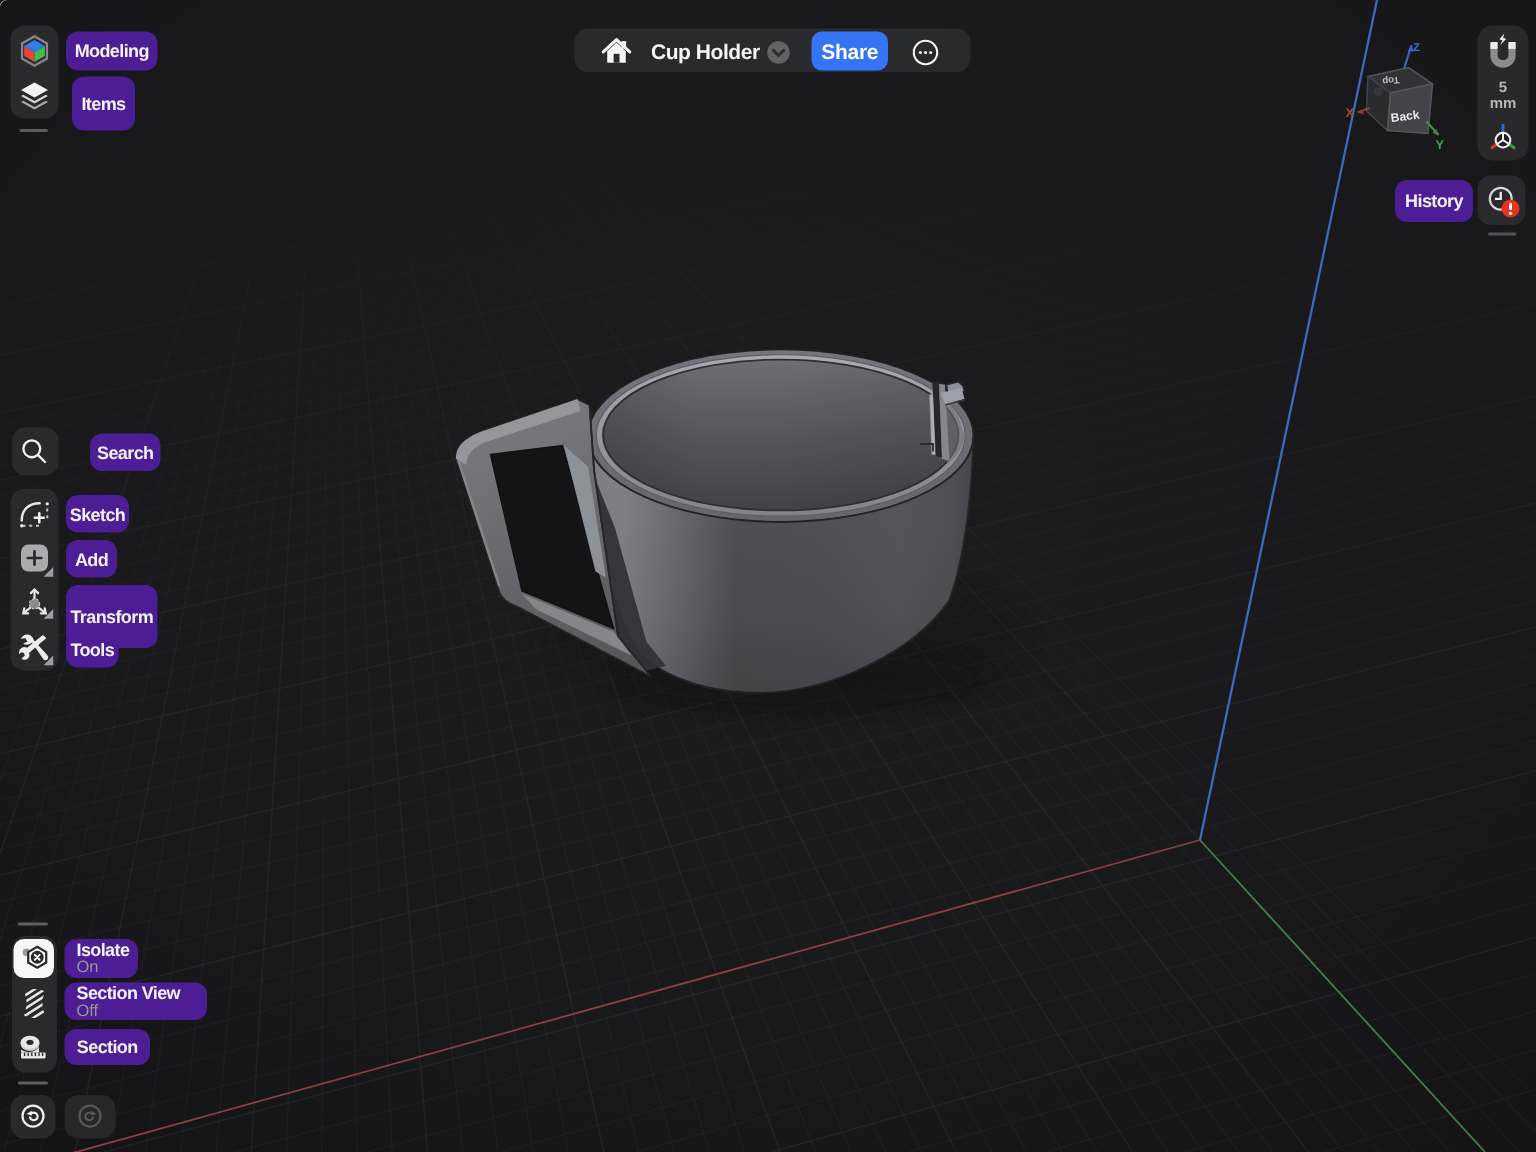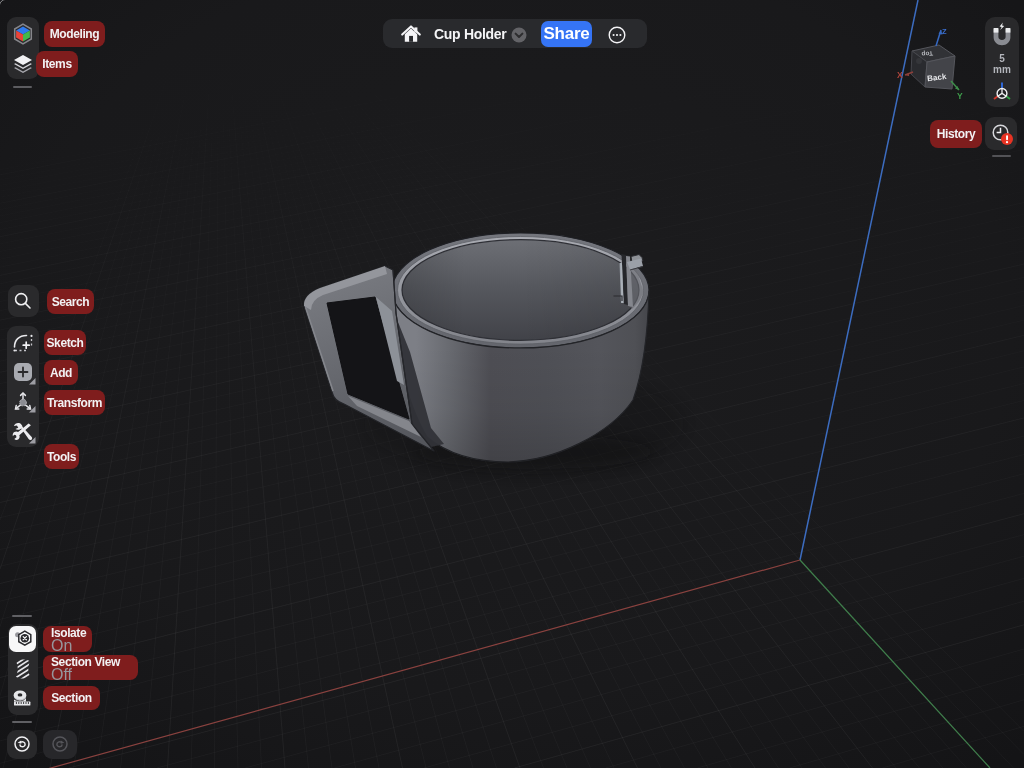--- a/index.html
+++ b/index.html
@@ -1,22 +1,22 @@
 <!DOCTYPE html>
 <html><head>
 <meta charset="utf-8">
 <style>
   html,body{margin:0;padding:0;background:#0e0e10;}
   #stage{position:relative;width:1024px;height:768px;overflow:hidden;
     font-family:"Liberation Sans",sans-serif;background:#19191b;}
-  .pill{position:absolute;background:#7f1d1d;border-radius:8px;color:#f2f2f4;
+  .pill{position:absolute;background:#4c1d95;border-radius:8px;color:#f2f2f4;
     font-size:12px;font-weight:700;display:flex;flex-direction:column;justify-content:center;
     align-items:center;padding:0;box-sizing:border-box;letter-spacing:-0.4px;white-space:nowrap;}
   .pill.l{align-items:flex-start;padding-left:8px;}
-  .pill .sub{font-weight:400;color:#96969c;font-size:16px;margin-top:0px;letter-spacing:0;line-height:11px;}
+  .pill .sub{font-weight:400;color:#96969c;font-size:11px;margin-top:0px;letter-spacing:0;line-height:11px;}
   .btn{position:absolute;background:#2b2b2d;border-radius:8px;display:flex;
     align-items:center;justify-content:center;}
   svg{display:block;}
 </style>
 </head>
 <body>
 <div id="stage">
 
 <svg width="1024" height="768" style="position:absolute;left:0;top:0;">
  <defs>
@@ -161,36 +161,36 @@
   <path d="M12 4.6 L18.9 8.6 L12 12.6 L5.1 8.6 Z" fill="#2f7bef"></path>
   <path d="M5.1 8.6 L12 12.6 L12 19.4 L5.1 15.4 Z" fill="#e8443a"></path>
   <path d="M18.9 8.6 L18.9 15.4 L12 19.4 L12 12.6 Z" fill="#43b94d"></path>
 </svg>
 <svg width="24" height="24" viewBox="0 0 24 24" style="position:absolute;left:11px;top:52px;">
   <path d="M12 3 L21 8 L12 13 L3 8 Z" fill="#f2f2f4"></path>
   <path d="M4.5 11.2 L12 15.4 L19.5 11.2 L21 12 L12 17 L3 12 Z" fill="#d6d6da"></path>
   <path d="M4.5 15.2 L12 19.4 L19.5 15.2 L21 16 L12 21 L3 16 Z" fill="#a8a8ae"></path>
 </svg>
 <div class="pill" style="left:44px;top:21px;width:61px;height:26px;">Modeling</div>
-<div class="pill" style="left:36px;top:51px;width:42px;height:26px;">Items</div>
+<div class="pill" style="left:48px;top:51px;width:42px;height:36px;">Items</div>
 <div style="position:absolute;left:13px;top:86px;width:19px;height:2px;background:#5c5c60;border-radius:1px;"></div>
 
 <div style="position:absolute;left:383px;top:19px;width:264px;height:29px;background:#292a2d;border-radius:9px;"></div>
 <svg width="22" height="22" viewBox="0 0 22 22" style="position:absolute;left:400px;top:23px;">
   <rect x="14.4" y="4.4" width="3" height="5" fill="#f4f4f6"></rect>
   <path d="M2.2 11.6 L11 3.4 L19.8 11.6" fill="none" stroke="#f4f4f6" stroke-width="2.1" stroke-linecap="round" stroke-linejoin="round"></path>
   <path d="M4.8 11.2 L11 5.4 L17.2 11.2 L17.2 18.8 L4.8 18.8 Z" fill="#f4f4f6"></path>
   <rect x="9.1" y="12.9" width="3.9" height="5.9" fill="#292a2d"></rect>
 </svg>
 <div style="position:absolute;left:434px;top:19px;height:29px;display:flex;align-items:center;color:#f5f5f7;font-size:14px;font-weight:700;letter-spacing:-0.3px;font-family:'Liberation Sans',sans-serif;">Cup Holder</div>
 <svg width="16" height="16" style="position:absolute;left:511px;top:27px;">
   <circle cx="8" cy="8" r="7.5" fill="#636367"></circle>
   <path d="M4.6 6.6 L8 10 L11.4 6.6" fill="none" stroke="#2c2c2e" stroke-width="2" stroke-linecap="round" stroke-linejoin="round"></path>
 </svg>
-<div style="position:absolute;left:541px;top:21px;width:51px;height:26px;background:#3574f5;border-radius:7px;display:flex;align-items:center;justify-content:center;color:#fff;font-size:17px;font-weight:700;letter-spacing:-0.2px;font-family:'Liberation Sans',sans-serif;">Share</div>
+<div style="position:absolute;left:541px;top:21px;width:51px;height:26px;background:#3574f5;border-radius:7px;display:flex;align-items:center;justify-content:center;color:#fff;font-size:14px;font-weight:700;letter-spacing:-0.2px;font-family:'Liberation Sans',sans-serif;">Share</div>
 <svg width="18" height="18" style="position:absolute;left:608px;top:26px;">
   <circle cx="9" cy="9" r="7.8" fill="none" stroke="#f4f4f6" stroke-width="1.4"></circle>
   <circle cx="5.6" cy="9" r="1.05" fill="#f4f4f6"></circle>
   <circle cx="9" cy="9" r="1.05" fill="#f4f4f6"></circle>
   <circle cx="12.4" cy="9" r="1.05" fill="#f4f4f6"></circle>
 </svg>
 
 <div style="position:absolute;left:985px;top:17px;width:34px;height:90px;background:#29292b;border-radius:10px;"></div>
 <svg width="26" height="26" viewBox="0 0 26 26" style="position:absolute;left:989px;top:22px;">
   <path d="M4.6 7 L9.4 7 L9.4 15 C9.4 16.6 10.9 18 13 18 C15.1 18 16.6 16.6 16.6 15 L16.6 7 L21.4 7 L21.4 15.2 C21.4 19.8 17.6 23.2 13 23.2 C8.4 23.2 4.6 19.8 4.6 15.2 Z" fill="#8a8c92"></path>
@@ -217,21 +217,21 @@
   <rect x="6.1" y="3.2" width="1.9" height="5" rx="0.9" fill="#fff"></rect>
   <circle cx="7" cy="10.2" r="1.1" fill="#fff"></circle>
 </svg>
 <div style="position:absolute;left:992px;top:155px;width:19px;height:2px;background:#525256;border-radius:1px;"></div>
 
 <div class="btn" style="left:8px;top:285px;width:31px;height:32px;border-radius:9px;background:#2a2a2c;"></div>
 <svg width="20" height="20" style="position:absolute;left:13px;top:291px;">
   <circle cx="8.2" cy="8.2" r="5.6" fill="none" stroke="#f0f0f2" stroke-width="1.6"></circle>
   <path d="M12.4 12.4 L17 17" stroke="#f0f0f2" stroke-width="1.6" stroke-linecap="round"></path>
 </svg>
-<div class="pill" style="left:47px;top:289px;width:47px;height:25px;">Search</div>
+<div class="pill" style="left:60px;top:289px;width:47px;height:25px;">Search</div>
 
 <div class="btn" style="left:7px;top:326px;width:32px;height:121px;border-radius:9px;background:#2a2a2c;"></div>
 
 <svg width="22" height="22" viewBox="0 0 22 22" style="position:absolute;left:12px;top:331px;">
   <path d="M2.5 16 C2.5 9 7 4.5 14.5 4.5" fill="none" stroke="#e9e9ec" stroke-width="1.6" stroke-linecap="round"></path>
   <path d="M3 19.5 L5 19.5 M7.5 19.5 L9.5 19.5 M12 19.5 L14 19.5" stroke="#c6c6cb" stroke-width="1.3"></path>
   <path d="M19.5 8 L19.5 10 M19.5 12.5 L19.5 14.5" stroke="#c6c6cb" stroke-width="1.3"></path>
   <path d="M14.2 11.2 L14.2 17.2 M11.2 14.2 L17.2 14.2" stroke="#f2f2f4" stroke-width="1.7" stroke-linecap="round"></path>
   <circle cx="2.5" cy="19.5" r="1.1" fill="#e9e9ec"></circle>
   <circle cx="19.5" cy="4.9" r="1.1" fill="#e9e9ec"></circle>
@@ -264,22 +264,22 @@
 <svg width="24" height="24" viewBox="0 0 24 24" style="position:absolute;left:11px;top:420px;">
   <path d="M8.2 3.1 C5.9 2.6 3.7 3.8 2.9 5.9 L5.9 5.5 L7.3 7.7 L4.4 9.1 C6.3 10.3 8.8 10 10.3 8.4 L17.8 19.3 C18.4 20.2 19.7 20.4 20.5 19.7 C21.3 19 21.4 17.8 20.7 17 L11.6 6.9 C11.1 5.1 9.9 3.5 8.2 3.1 Z" fill="#ececef"></path>
   <path d="M17.6 3.4 L19.9 5.3 L8.3 15.3 C9 16.6 8.7 18.2 7.5 19.2 C6.2 20.2 4.4 20.1 3.3 19 L5.5 17.2 L5 15.3 L3.1 14.8 L1.9 16.2 C1.4 14.7 1.9 13 3.3 12 C4.5 11.2 6 11.2 7.1 11.9 Z" fill="#ececef"></path>
 </svg>
 <svg width="7" height="7" style="position:absolute;left:29px;top:437px;">
       <path d="M6.5 0 L6.5 6.5 L0 6.5 Z" fill="#9d9da3"></path>
     </svg>
 
 <div class="pill" style="left:44px;top:330px;width:42px;height:25px;">Sketch</div>
 <div class="pill" style="left:44px;top:360px;width:34px;height:25px;">Add</div>
-<div class="pill" style="left:44px;top:390px;width:61px;height:25px;">Transform</div>
-<div class="pill" style="left:44px;top:444px;width:35px;height:25px;">Tools</div>
+<div class="pill" style="left:44px;top:390px;width:61px;height:42px;">Transform</div>
+<div class="pill" style="left:44px;top:420px;width:35px;height:25px;">Tools</div>
 
 <div style="position:absolute;left:12px;top:615px;width:20px;height:2px;background:#606064;border-radius:1px;"></div>
 <div class="btn" style="left:8px;top:624px;width:30px;height:91px;border-radius:9px;background:#2a2a2c;"></div>
 <div style="position:absolute;left:9px;top:626px;width:27px;height:26px;background:#f7f7f8;border-radius:7px;"></div>
 <svg width="26" height="26" viewBox="0 0 26 26" style="position:absolute;left:10px;top:626px;">
   <circle cx="7.6" cy="8.8" r="2.5" fill="#97979d"></circle>
   <path d="M14.8 5.2 L20.8 8.7 L20.8 15.7 L14.8 19.2 L8.8 15.7 L8.8 8.7 Z" fill="#fbfbfc" stroke="#29292d" stroke-width="1.5"></path>
   <circle cx="14.8" cy="12.2" r="4.3" fill="#29292d"></circle>
   <path d="M13.2 10.6 L16.4 13.8 M16.4 10.6 L13.2 13.8" stroke="#fbfbfc" stroke-width="1.3" stroke-linecap="round"></path>
 </svg>

